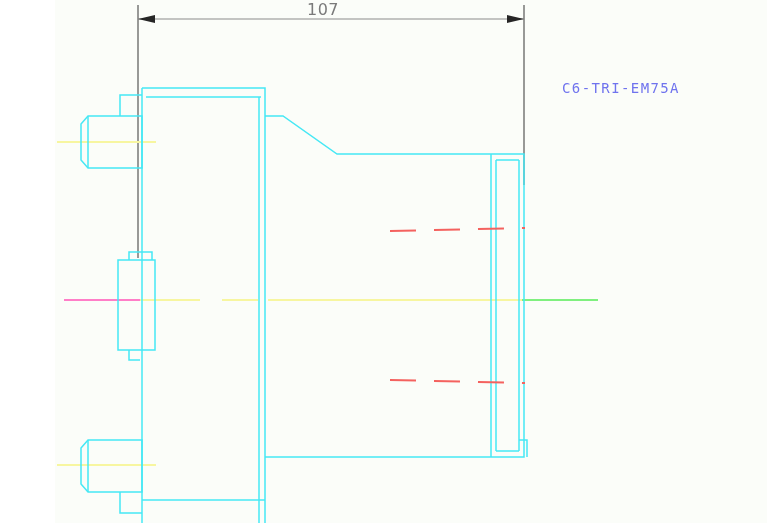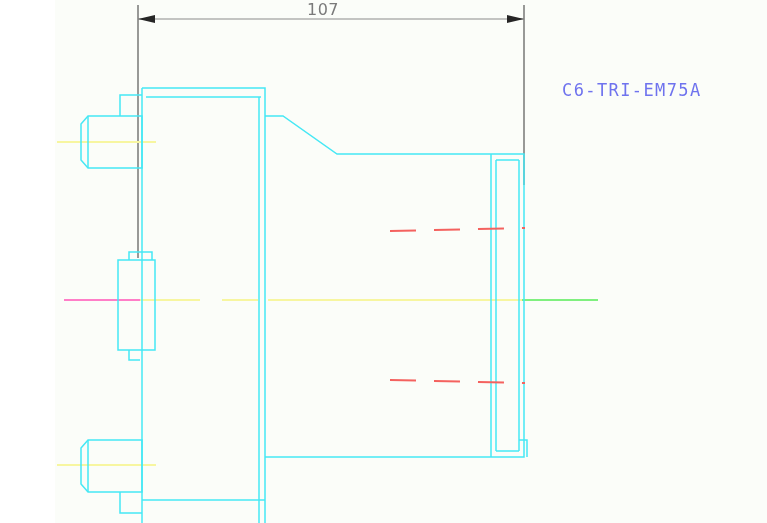--- a/index.html
+++ b/index.html
@@ -33,21 +33,21 @@
     top: 0;
     width: 767px;
     height: 523px;
     pointer-events: none;
   }
   .part-tag {
     position: absolute;
     left: 562px;
     top: 80px;
     font-family: "DejaVu Sans Mono", monospace;
-    font-size: 17px;
+    font-size: 14px;
     letter-spacing: 1.4px;
     color: #6f73ee;
     white-space: nowrap;
   }
   .dim-text {
     position: absolute;
     left: 307px;
     top: 0px;
     font-family: "DejaVu Sans", sans-serif;
     font-size: 16px;

